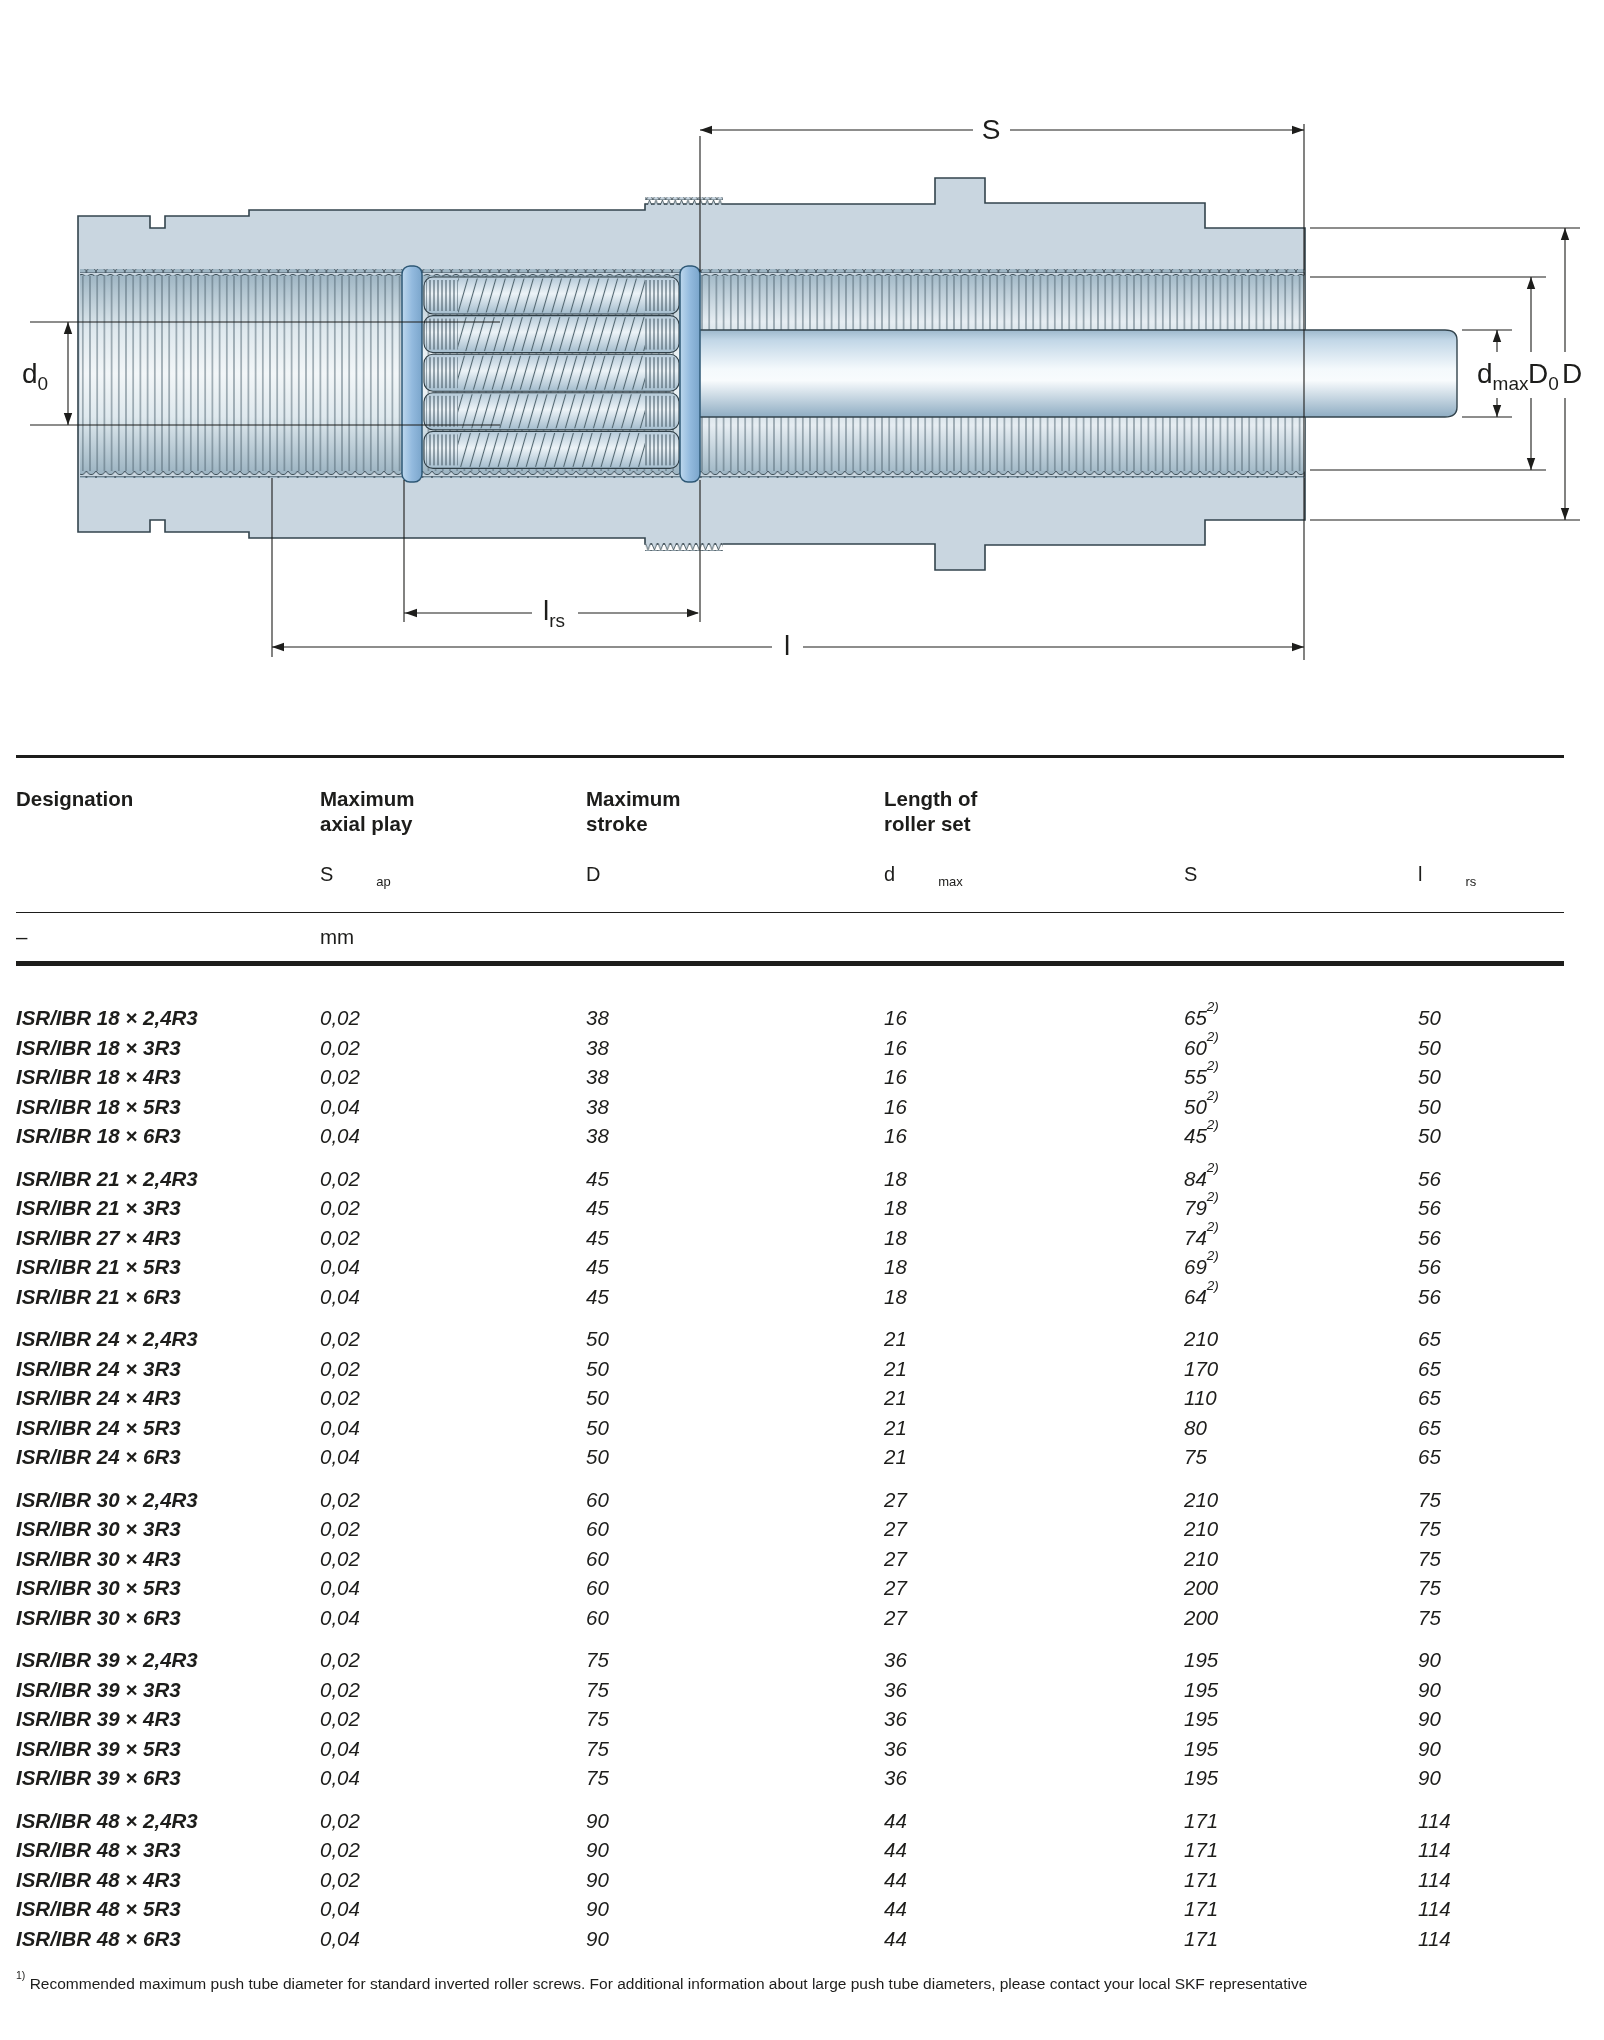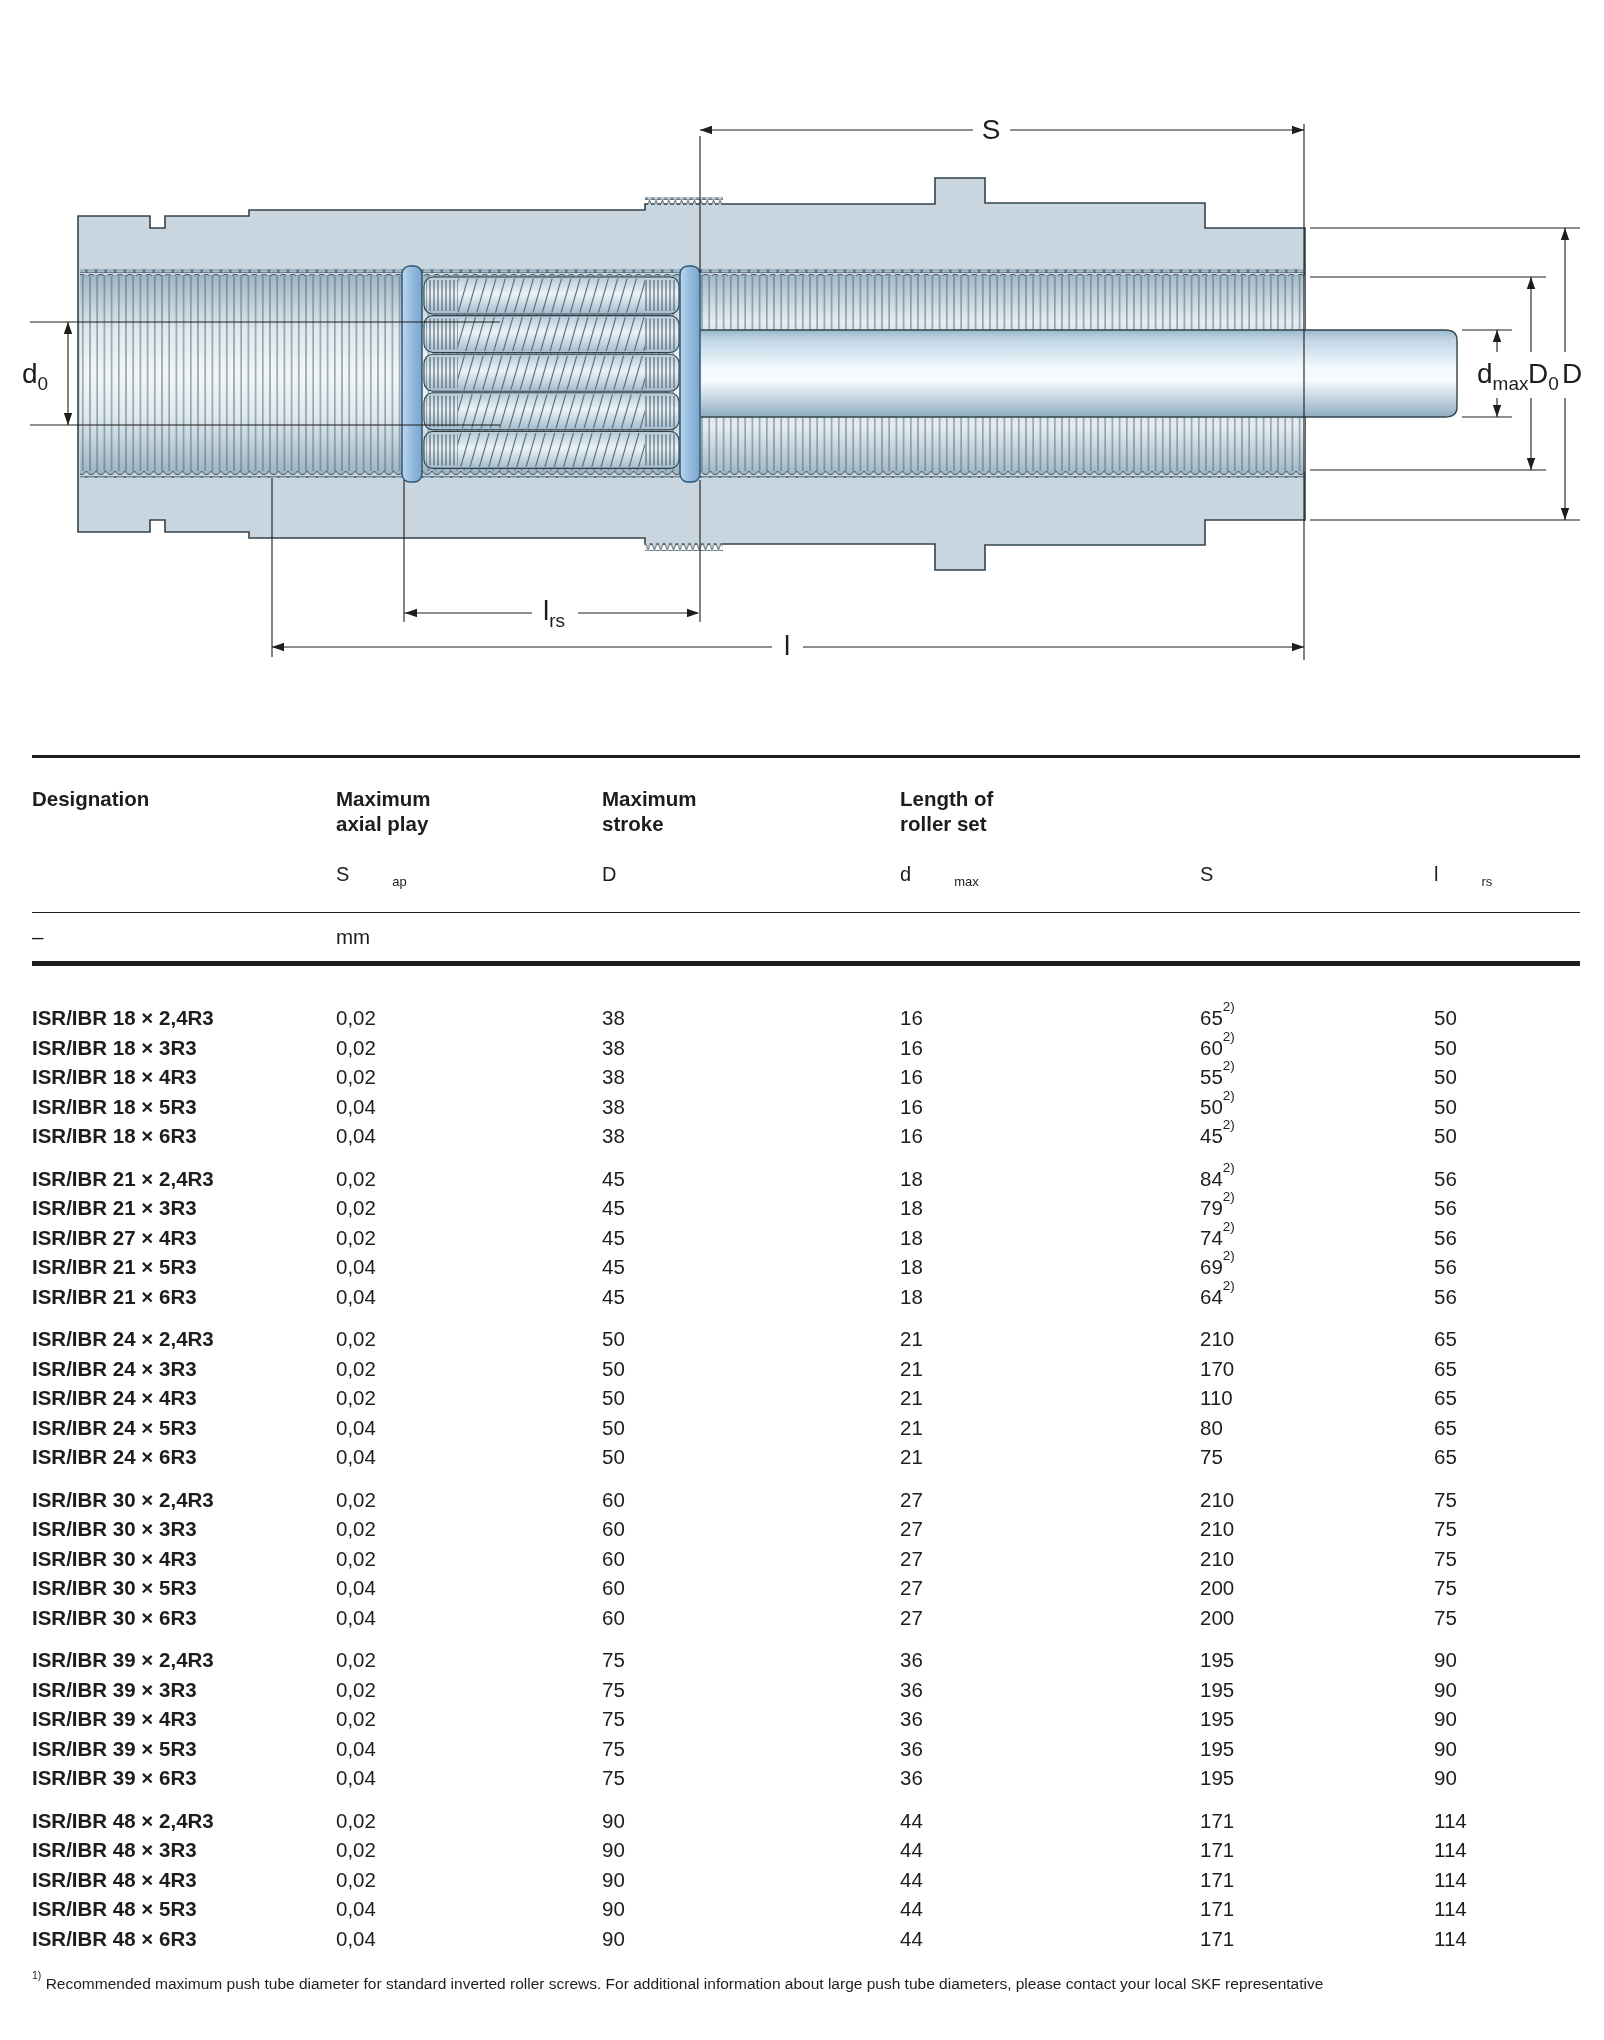--- a/index.html
+++ b/index.html
@@ -2,32 +2,32 @@
 <html><head>
 <meta charset="utf-8">
 <style>
   html,body{margin:0;padding:0;background:#ffffff;}
   .page{position:relative;width:1604px;height:2040px;background:#fff;
         font-family:"Liberation Sans",sans-serif;color:#1d1d1b;overflow:hidden;}
   .diagram{position:absolute;top:0;left:0;}
   .dimtxt{font-family:"Liberation Sans",sans-serif;font-size:28px;fill:#1d1d1b;}
   .dimtxt .sub{font-size:19px;}
   .tmid{text-anchor:middle;}
-  .tablewrap{position:absolute;top:755px;left:32px;width:1548px;}
+  .tablewrap{position:absolute;top:755px;left:16px;width:1548px;}
   .rule{width:1548px;background:#1d1d1b;}
   .rule-top{height:2.5px;}
   .rule-mid{height:1.5px;margin-top:18px;}
   .rule-thick{height:5px;}
   .grid{display:grid;grid-template-columns:304px 266px 298px 300px 234px 146px;}
   .thead{margin-top:28px;font-weight:bold;font-size:20.5px;line-height:25px;}
   .tsym{margin-top:26px;font-size:20px;line-height:24px;}
   .tsym sub{font-size:13px;margin-left:43px;}
   .tunits{font-size:20.5px;line-height:48px;}
   .trow{display:grid;grid-template-columns:304px 266px 298px 300px 234px 146px;
-        font-size:20.5px;line-height:29.5px;}
+        font-size:20.5px;line-height:29.5px;font-style:italic;}
   .trow .c0{font-weight:bold;}
   .group{margin-bottom:13px;}
   #tbody{margin-top:37px;}
   sup{font-size:13.5px;position:relative;top:-6px;line-height:0;}
   .thead sup{font-size:13px;top:-6px;}
   .footnotes{margin-top:20px;font-size:15.5px;line-height:21px;}
   .fn sup{font-size:10.5px;top:-4px;}
 </style>
 </head>
 <body>

